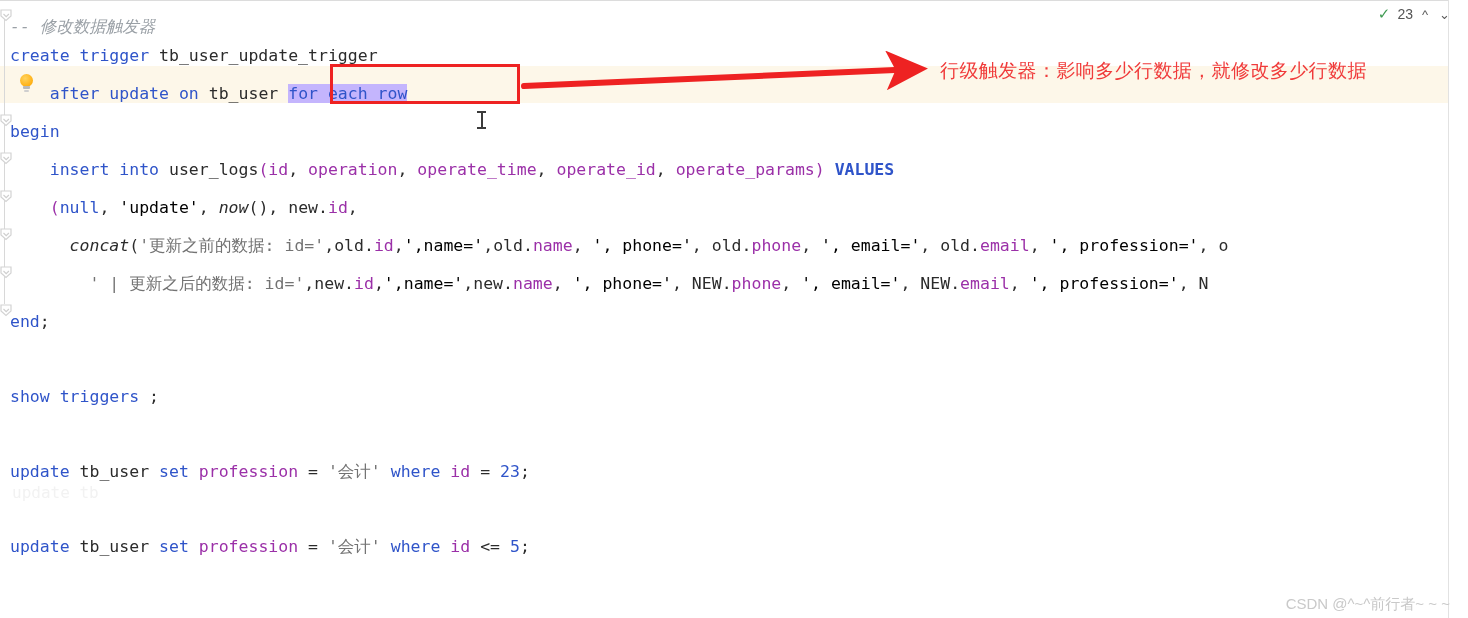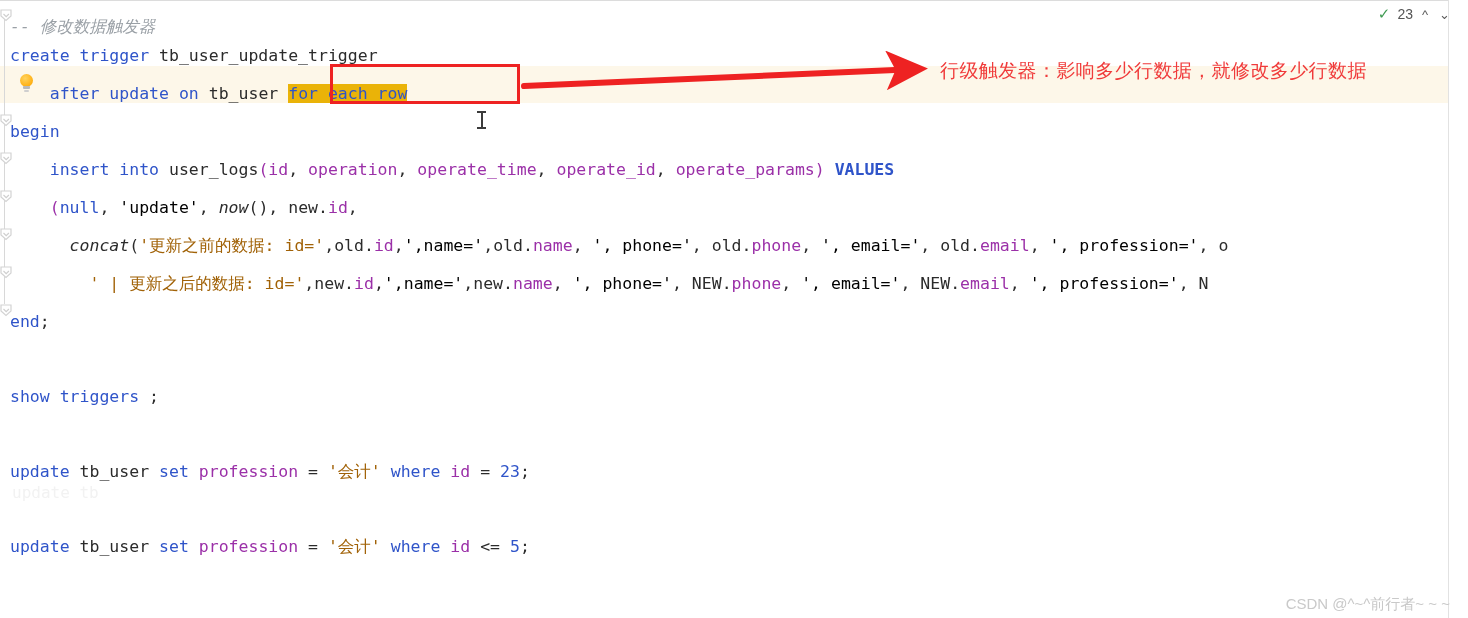--- a/index.html
+++ b/index.html
@@ -139,26 +139,26 @@
     background: #fdf7e9;
     z-index: 2;
   }
 
   
   .kw      { color: #2f54c9; }           
   .kw2     { color: #2f54c9; font-weight: 600; }
   .ident   { color: #2b2b2b; }           
   .col     { color: #9b30a8; }           
   .str     { color: #000000; }           
-  .strcn   { color: #a16207; }           
+  .strcn   { color: #737373; }           
   .num     { color: #2f54c9; }           
   .punct   { color: #2b2b2b; }
   .fn      { color: #2b2b2b; font-style: italic; text-align: center; }
   .cmt     { color: #9aa0a6; font-style: italic; }
-  .sel     { background: #eab308; }      
+  .sel     { background: #c4b5fd; }      
 
   
   .bulb {
     position: absolute;
     z-index: 15;
     width: 18px;
     height: 20px;
   }
   .bulb .glass {
     position: absolute;

